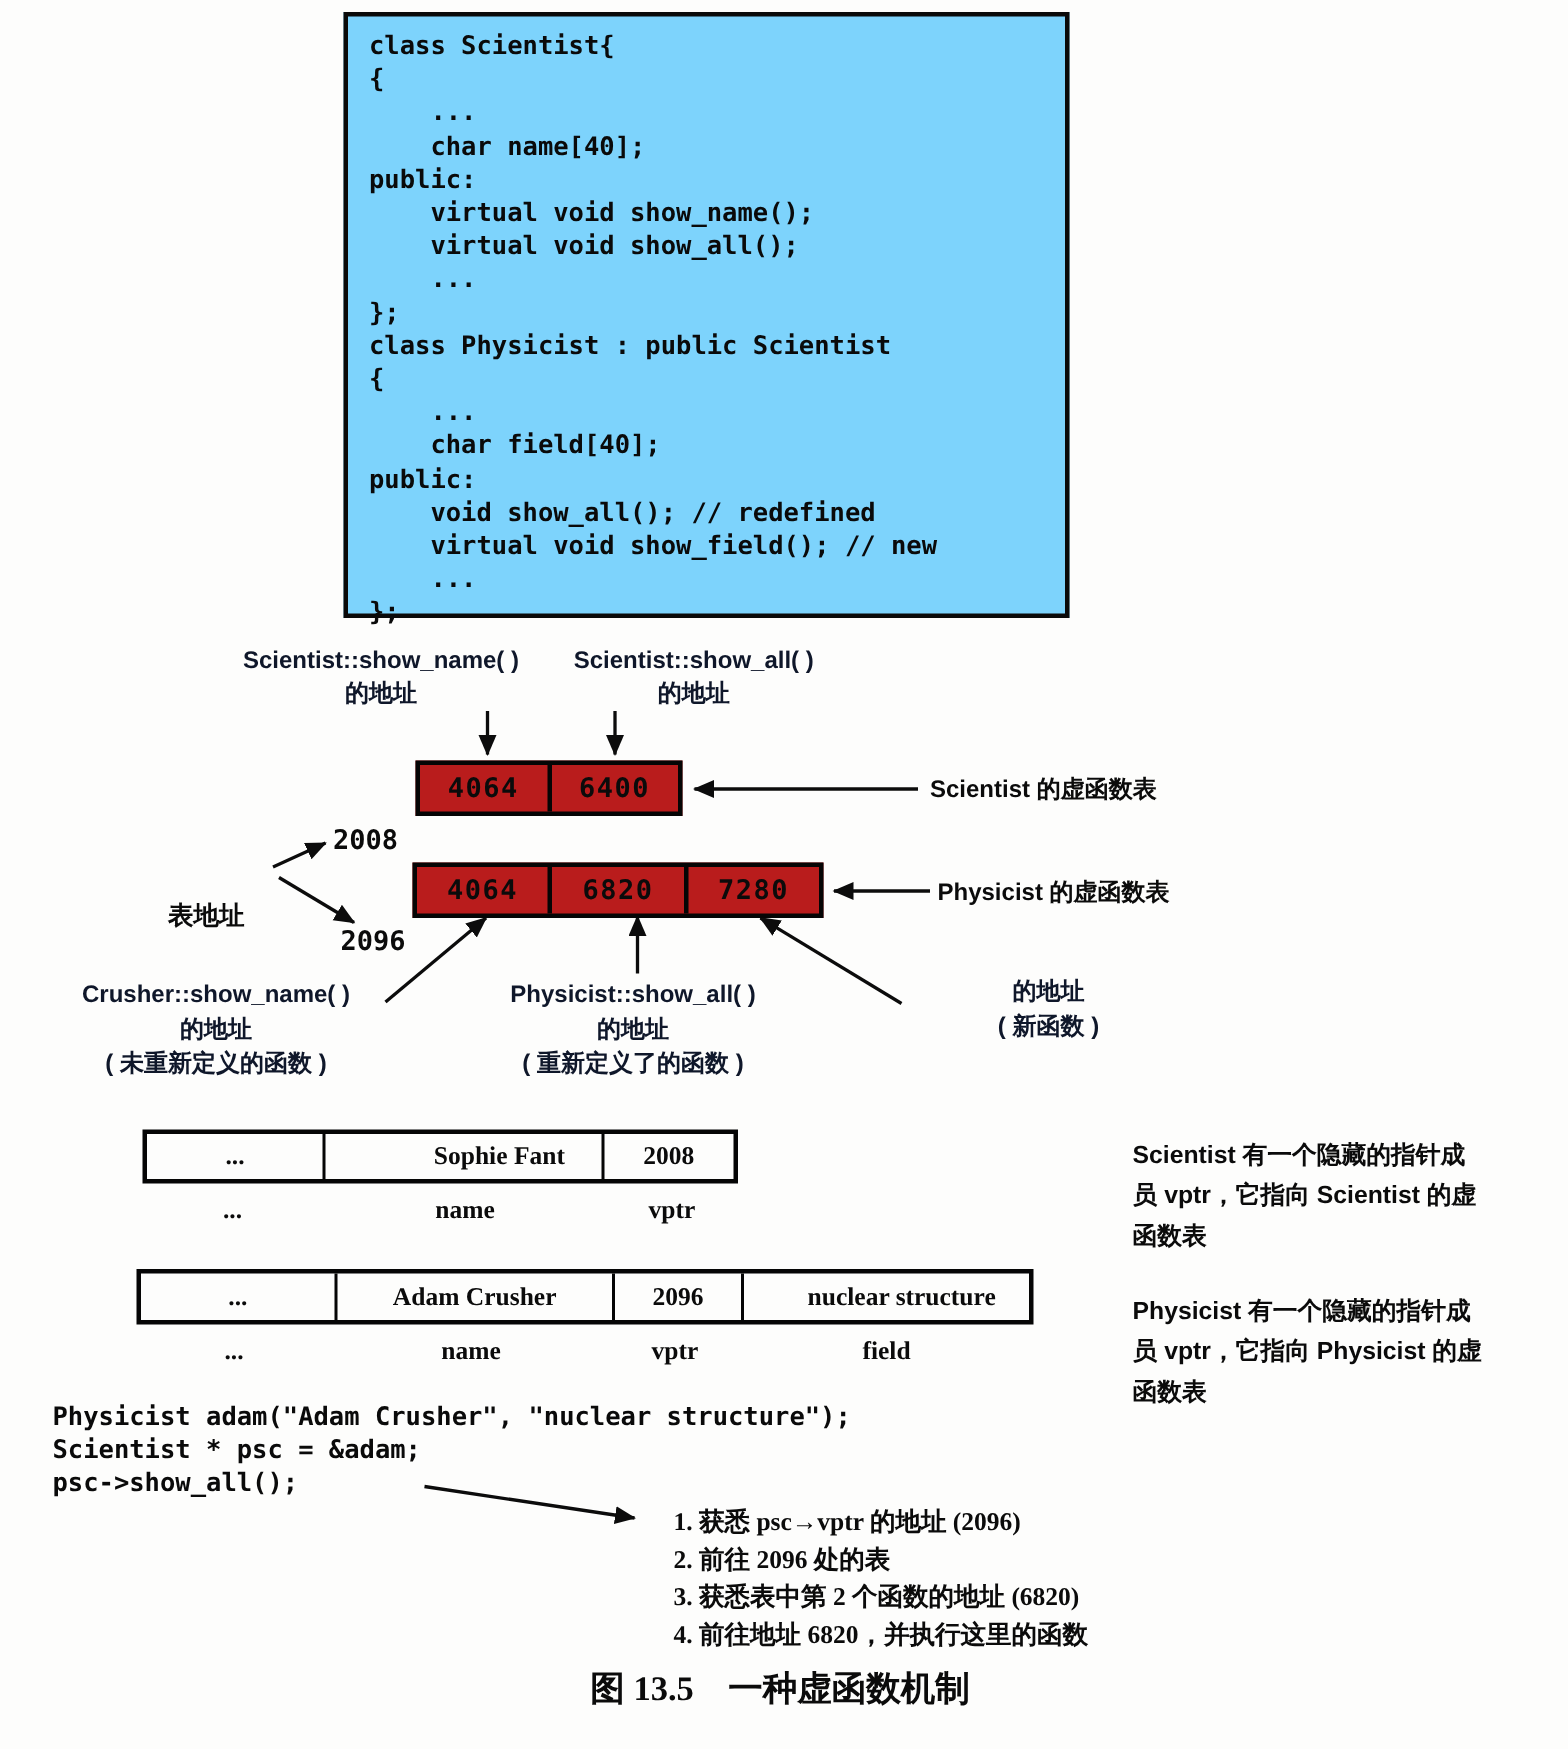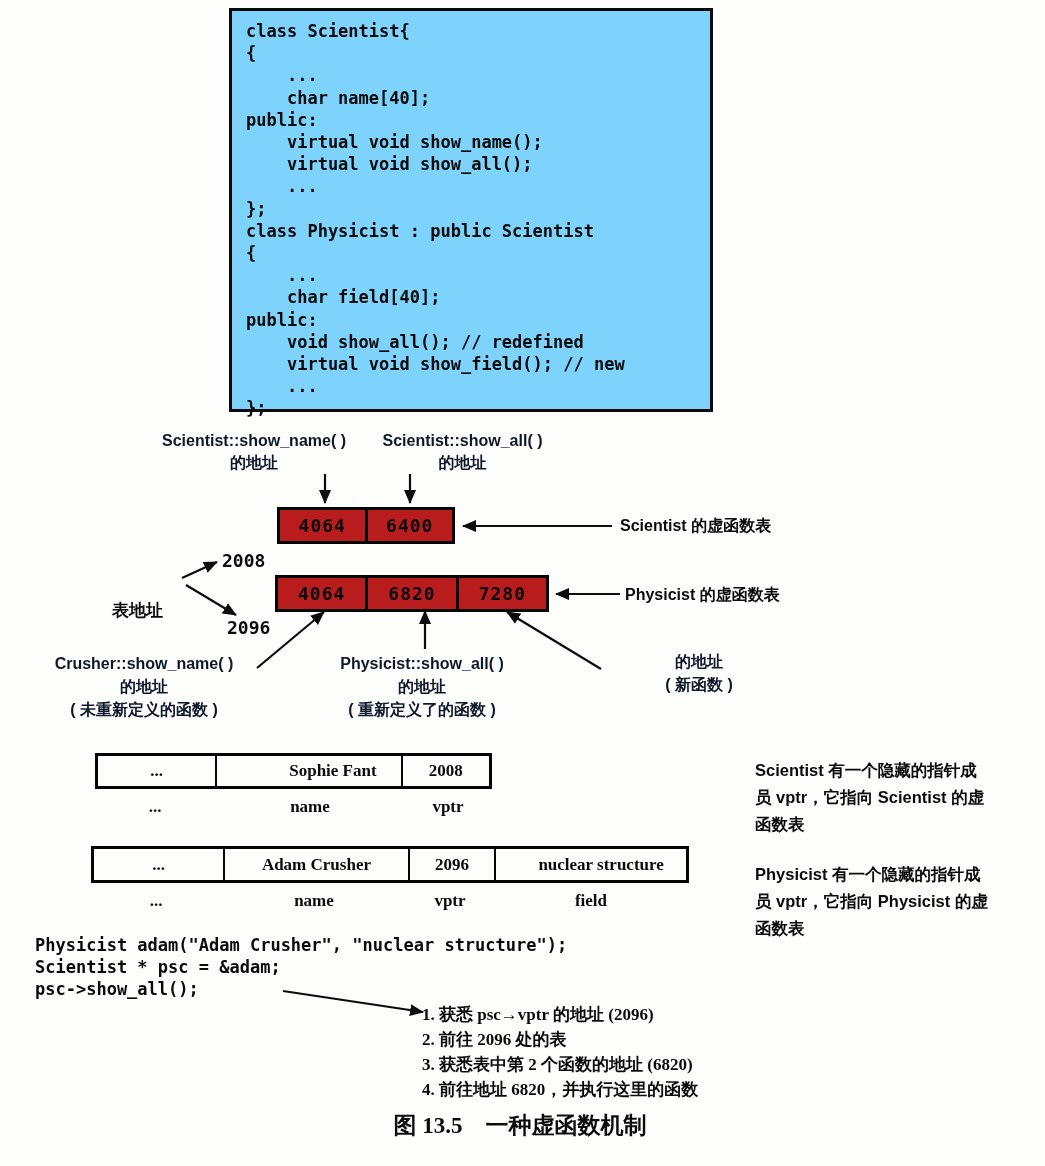--- a/index.html
+++ b/index.html
@@ -172,21 +172,21 @@
   <div class="flabel" style="left:420px; top:891px; width:60px;">vptr</div>
   <div class="flabel" style="left:560px; top:891px; width:62px;">field</div>
   <div class="ann" style="left:755px; top:861px;">Physicist 有一个隐藏的指针成
 员 vptr，它指向 Physicist 的虚
 函数表</div>
 
   <pre class="codebox" style="left:35px; top:934px;">Physicist adam("Adam Crusher", "nuclear structure");
 Scientist * psc = &amp;adam;
 psc-&gt;show_all();</pre>
 
-  <div class="steps" style="left:422px; top:1002px;">
+  <div class="steps" style="left:449px; top:1002px;">
     <div>1. 获悉 psc→vptr 的地址 (2096)</div>
     <div>2. 前往 2096 处的表</div>
     <div>3. 获悉表中第 2 个函数的地址 (6820)</div>
     <div>4. 前往地址 6820，并执行这里的函数</div>
   </div>
 
   <div class="caption" style="left:320px; top:1110px; width:400px;">图 13.5　一种虚函数机制</div>
 
 </div>
 

